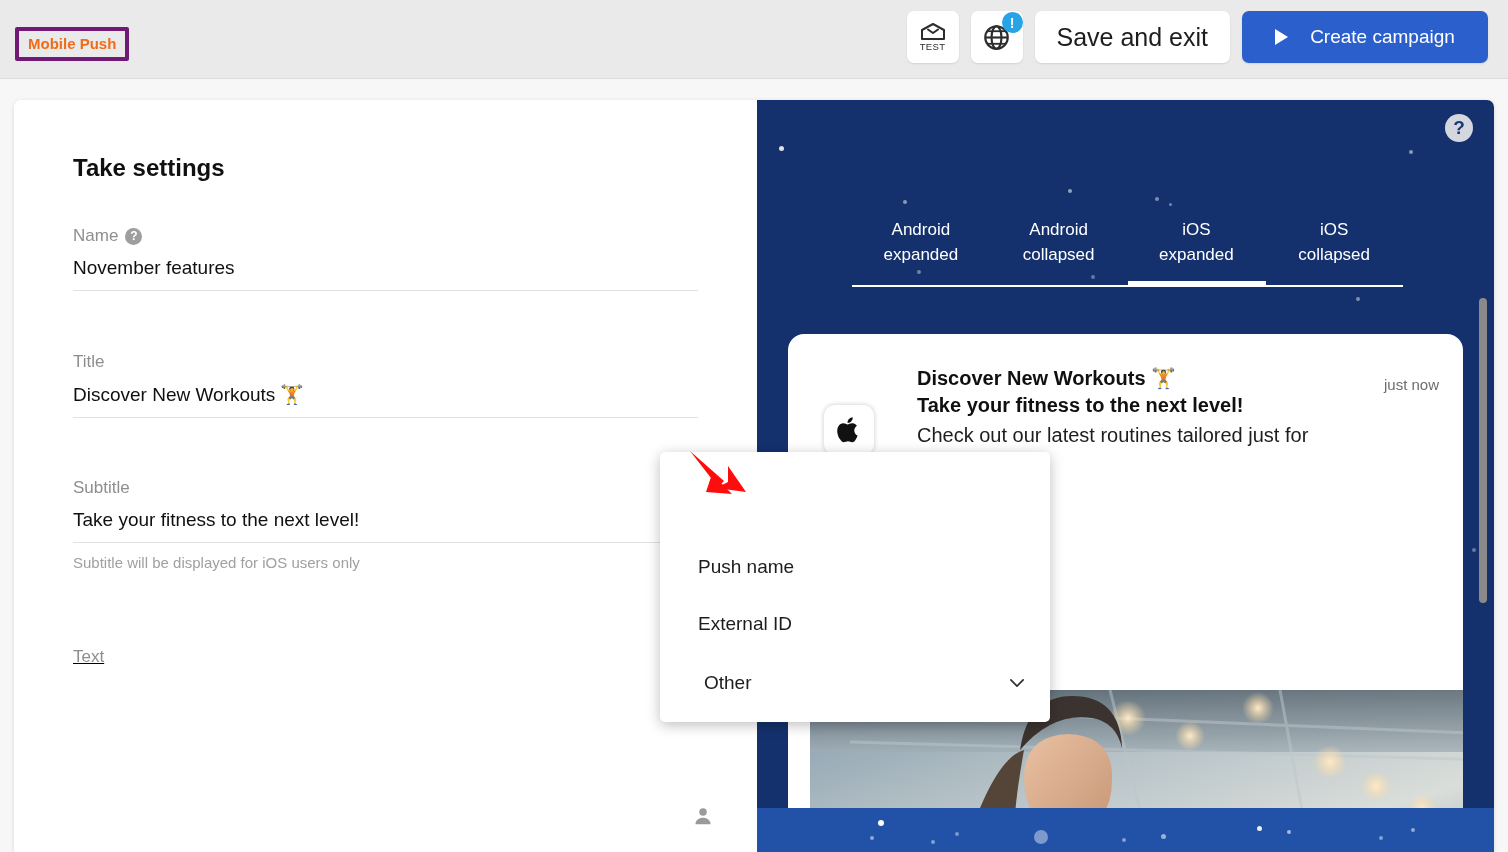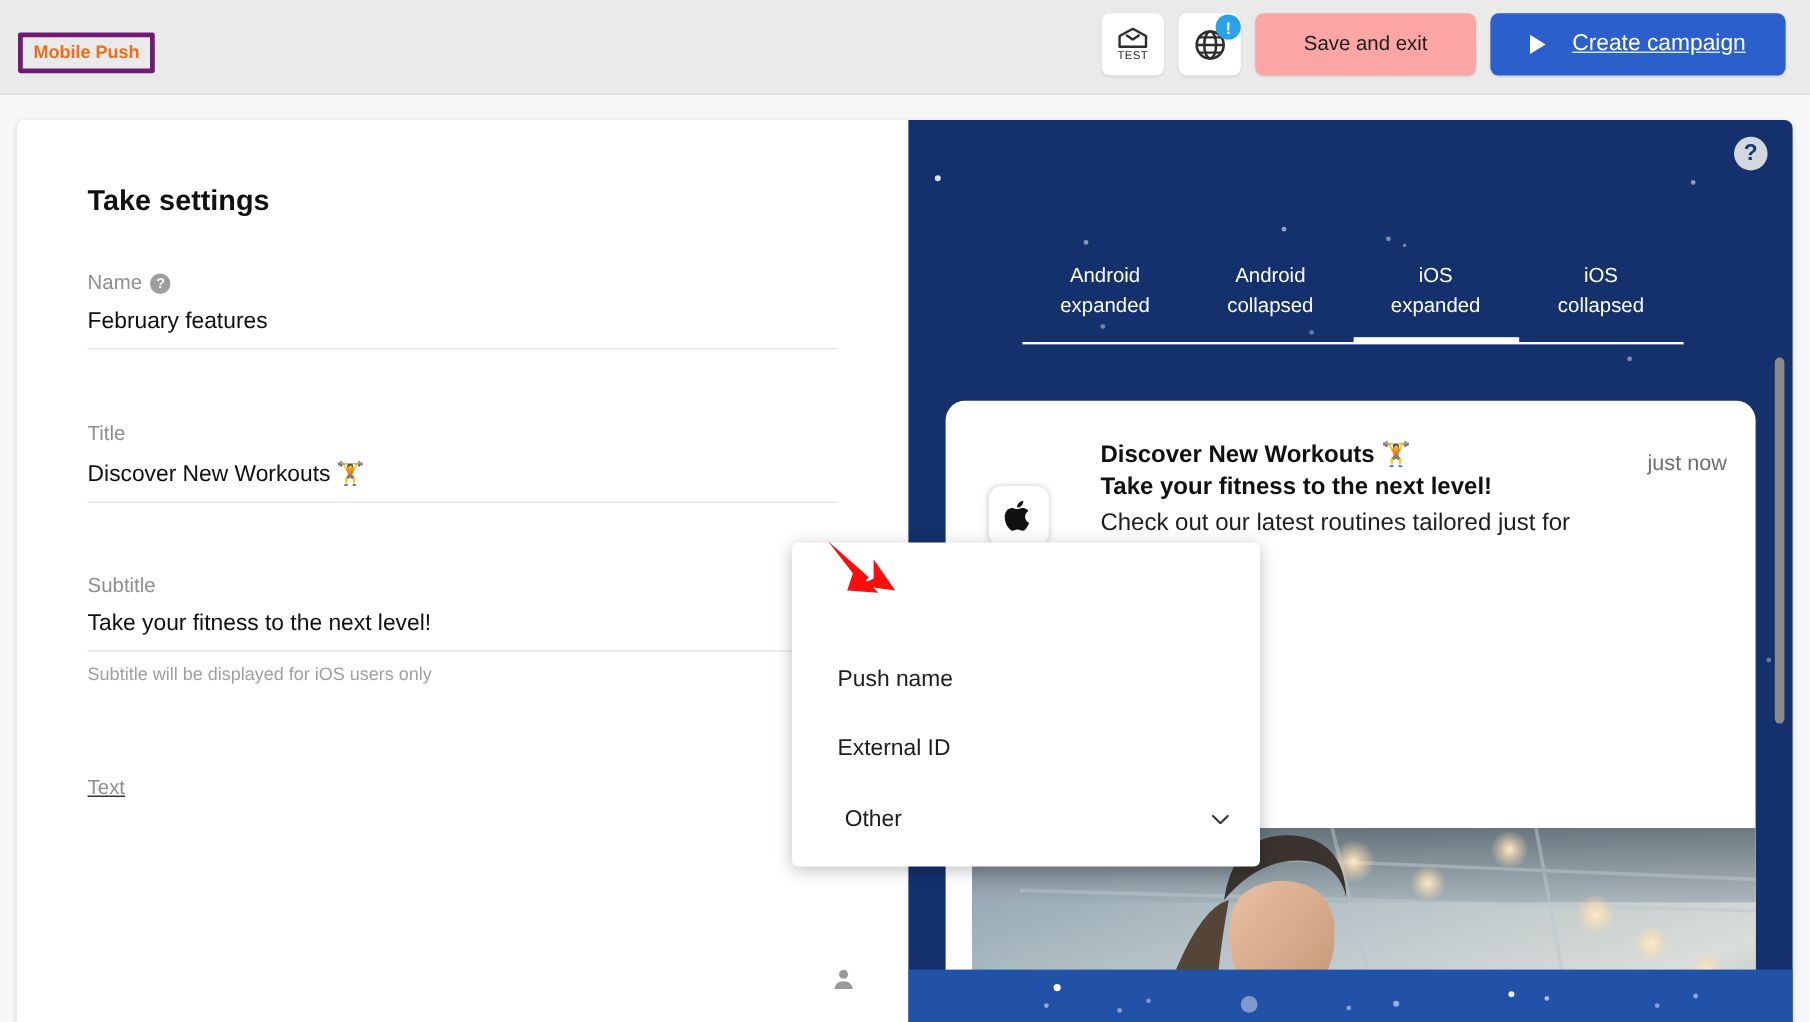--- a/index.html
+++ b/index.html
@@ -45,35 +45,35 @@
   .badge-alert {
     position: absolute; top: 1px; right: 0px;
     width: 21px; height: 21px; border-radius: 50%;
     background: #29a3e8; color: #ffffff;
     font-size: 14px; font-weight: bold;
     display: flex; align-items: center; justify-content: center;
     line-height: 1;
   }
   .btn-save {
     height: 52px; min-width: 184px;
-    background: #fca5a5; border: none; border-radius: 7px;
-    font-size: 17px; color: #1d1d1d;
+    background: #ffffff; border: none; border-radius: 7px;
+    font-size: 25px; color: #1d1d1d;
     font-family: "Liberation Sans", sans-serif;
     box-shadow: 0 1px 2px rgba(0,0,0,.10);
     cursor: pointer;
     padding: 0 22px;
   }
   .btn-create {
     height: 52px; min-width: 246px;
     background: #2b5fcc; border: none; border-radius: 7px;
     color: #ffffff; font-size: 19px;
     font-family: "Liberation Sans", sans-serif;
     display: flex; align-items: center; justify-content: center; gap: 22px;
     box-shadow: 0 1px 2px rgba(0,0,0,.10);
-    cursor: pointer; padding: 0 22px; text-decoration: underline;
+    cursor: pointer; padding: 0 22px;
   }
   .play-tri {
     width: 0; height: 0;
     border-left: 13px solid #ffffff;
     border-top: 8px solid transparent;
     border-bottom: 8px solid transparent;
   }
 
   
   .card {
@@ -182,21 +182,21 @@
     border-radius: 11px;
     box-shadow: 0 0 5px rgba(0,0,0,.22);
     display: flex; align-items: center; justify-content: center;
   }
   .notif-body { position: absolute; left: 129px; top: 32px; width: 520px; }
   .notif-title { font-size: 20px; font-weight: bold; color: #101010; }
   .notif-subtitle { font-size: 20px; font-weight: bold; color: #101010; margin-top: 4px; }
   .notif-text { font-size: 20px; color: #1d1d1d; margin-top: 4px; line-height: 28px; }
   .notif-time {
     position: absolute; right: 24px; top: 42px;
-    font-size: 18px; color: #6d6d6d;
+    font-size: 15px; color: #6d6d6d;
   }
   .notif-image {
     position: absolute; left: 22px; top: 356px;
     width: 681px; height: 213px;
     overflow: hidden;
     background: linear-gradient(160deg, #9fb6c4 0%, #6e8497 30%, #cfd6d4 60%, #8c9aa2 100%);
   }
   .scrollbar-track {
     position: absolute; right: 7px; top: 198px;
     width: 8px; height: 505px;
@@ -289,21 +289,21 @@
 
   <div class="form-pane">
 
     <div class="section-title">Take settings</div>
 
     <div class="field" style="top:126px;">
       <div class="field-label">
         <span>Name</span>
         <span class="help-dot">?</span>
       </div>
-      <div class="field-value">February features</div>
+      <div class="field-value">November features</div>
     </div>
 
     <div class="field" style="top:252px;">
       <div class="field-label">
         <span>Title</span>
       </div>
       <div class="field-value">Discover New Workouts 🏋️</div>
     </div>
 
     <div class="person-btn highlighted" style="left:661px; top:398px;">

